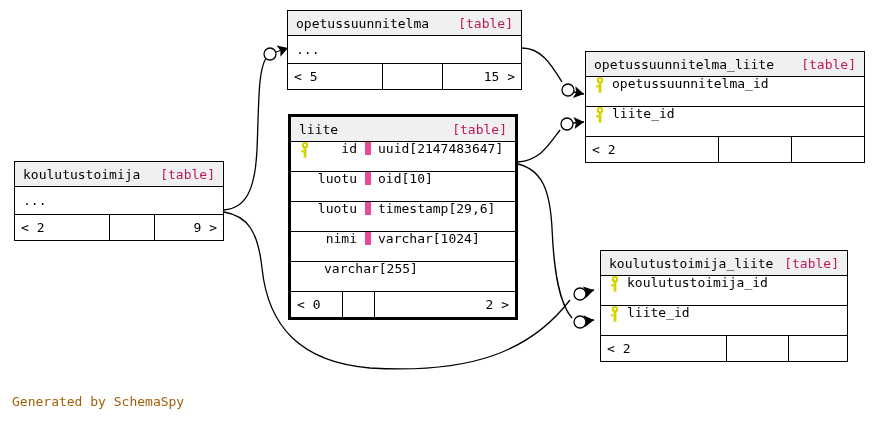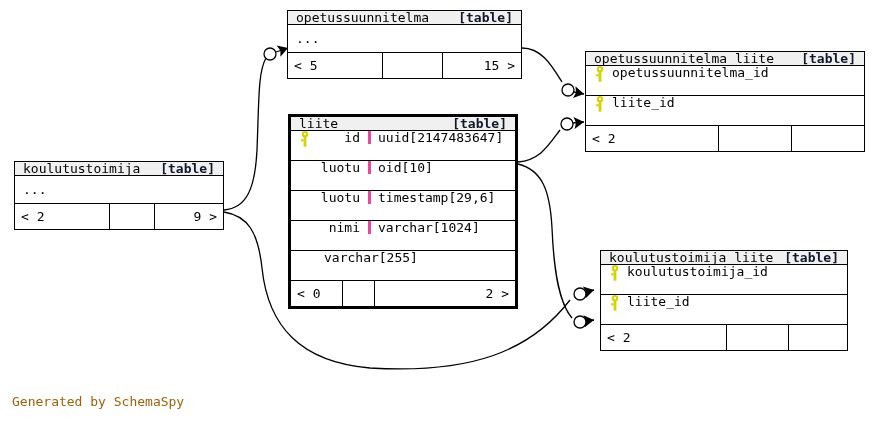--- a/index.html
+++ b/index.html
@@ -38,35 +38,34 @@
     box-sizing: border-box;
     font-size: 13px;
     line-height: 1;
   }
   .table-node.emphasis {
     border: 3px solid #000000;
   }
   .tbl-header {
     background: #f0f0f0;
     border-bottom: 1px solid #000000;
-    height: 14px;
+    height: 25px;
     display: flex;
     align-items: center;
     justify-content: space-between;
     padding: 0 8px;
     box-sizing: border-box;
     white-space: nowrap;
   }
   .tbl-name {
     color: #000000;
   }
   .tbl-kind {
-    color: #0f172a;
+    color: #be185d;
     padding-left: 10px;
-    font-weight: bold;
   }
   .tbl-row {
     height: 30px;
     display: flex;
     align-items: flex-start;
     border-bottom: 1px solid #000000;
     box-sizing: border-box;
   }
   .tbl-row.ellipsis-row {
     height: 28px;
@@ -75,21 +74,21 @@
     color: #000000;
   }
   .col-name {
     display: flex;
     align-items: center;
     box-sizing: border-box;
     padding-right: 8px;
     white-space: nowrap;
   }
   .col-name.with-type {
-    border-right: 3px solid #ec4899;
+    border-right: 6px solid #ec4899;
     justify-content: flex-end;
   }
   .col-name.no-type {
     padding-left: 0;
   }
   .key-slot {
     width: 26px;
     min-width: 26px;
     display: flex;
     align-items: center;

